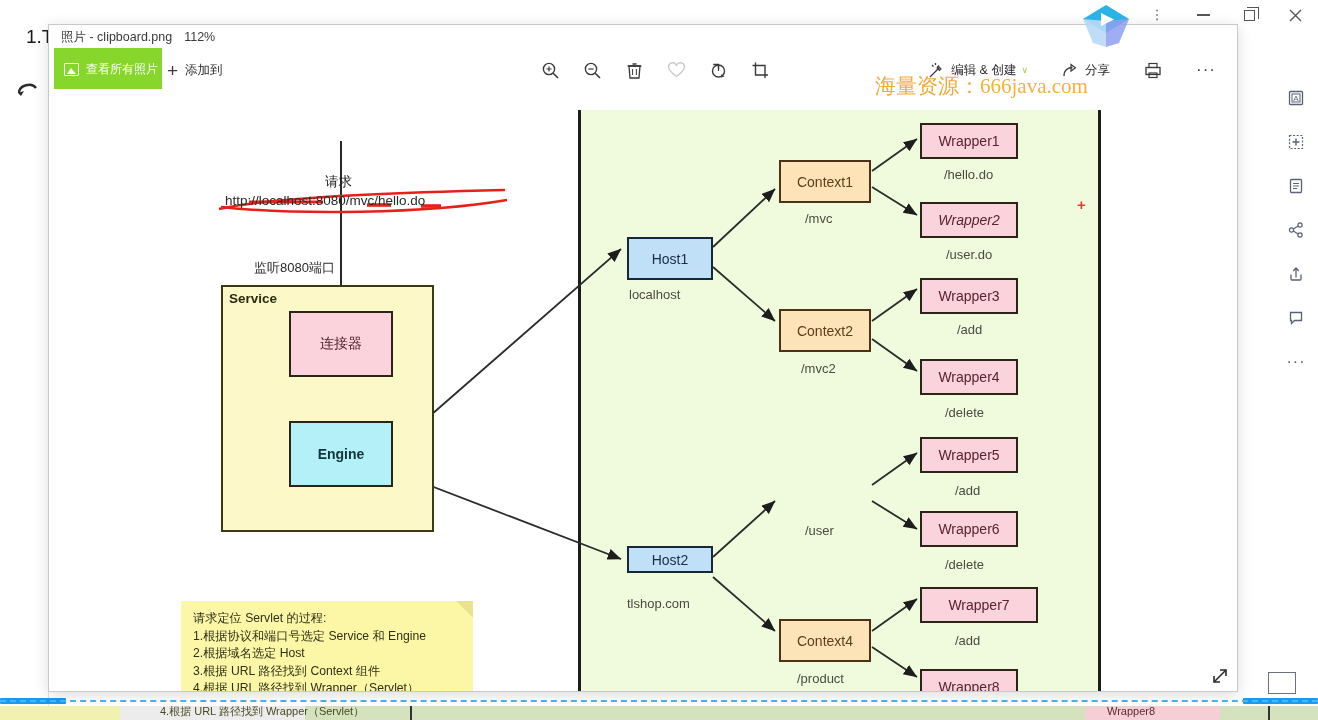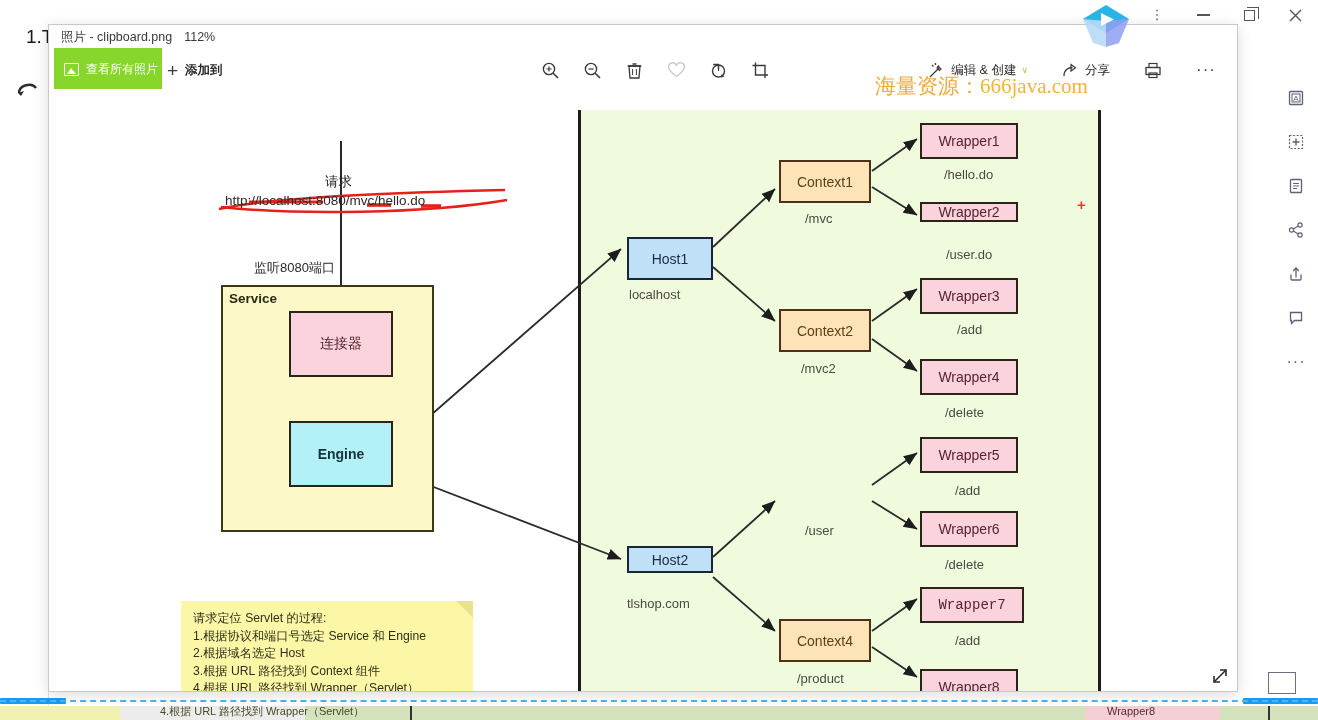--- a/index.html
+++ b/index.html
@@ -73,21 +73,21 @@
     content: ""; position: absolute; left: 1.5px; bottom: 1px;
     width: 0; height: 0; border-left: 4px solid transparent;
     border-right: 5px solid transparent; border-bottom: 6px solid #fff;
   }
 
   .btn-addto {
     position: absolute; left: 118px; top: 33px; height: 24px;
     display: flex; align-items: center; gap: 7px; cursor: pointer;
   }
   .btn-addto .plus { font-size: 19px; color: #3a3a3a; line-height: 1; font-weight: 300; }
-  .btn-addto .lbl { font-size: 12.5px; color: #2a2a2a; white-space: nowrap; font-weight: bold; }
+  .btn-addto .lbl { font-size: 12.5px; color: #2a2a2a; white-space: nowrap; }
 
   
   .tool-row { position: absolute; top: 32px; left: 480px; display: flex; gap: 0px; }
   .tool-btn { width: 42px; height: 26px; display: flex; align-items: center; justify-content: center; cursor: pointer; }
   .tool-btn svg { display: block; }
 
   
   .actions { position: absolute; top: 32px; right: 12px; display: flex; align-items: center; gap: 16px; }
   .act {
     height: 26px; display: flex; align-items: center; gap: 6px;
@@ -413,21 +413,21 @@
         <div class="node node-orange" style="left:730px; top:530px; width:92px; height:43px;">
           <span>Context4</span>
         </div>
         <div class="sublabel" style="left:748px; top:582px;">/product</div>
 
         <div class="node node-wrapper" style="left:871px; top:34px; width:98px; height:36px;">
           <span>Wrapper1</span>
         </div>
         <div class="sublabel" style="left:895px; top:78px;">/hello.do</div>
 
-        <div class="node node-wrapper" style="left:871px; top:113px; width:98px; height:20px;">
+        <div class="node node-wrapper" style="left:871px; top:113px; width:98px; height:36px;font-style:italic;">
           <span>Wrapper2</span>
         </div>
         <div class="sublabel" style="left:897px; top:158px;">/user.do</div>
 
         <div class="node node-wrapper" style="left:871px; top:189px; width:98px; height:36px;">
           <span>Wrapper3</span>
         </div>
         <div class="sublabel" style="left:908px; top:233px;">/add</div>
 
         <div class="node node-wrapper" style="left:871px; top:270px; width:98px; height:36px;">
@@ -438,21 +438,21 @@
         <div class="node node-wrapper" style="left:871px; top:348px; width:98px; height:36px;">
           <span>Wrapper5</span>
         </div>
         <div class="sublabel" style="left:906px; top:394px;">/add</div>
 
         <div class="node node-wrapper" style="left:871px; top:422px; width:98px; height:36px;">
           <span>Wrapper6</span>
         </div>
         <div class="sublabel" style="left:896px; top:468px;">/delete</div>
 
-        <div class="node node-wrapper" style="left:871px; top:498px; width:104px; height:36px;font-family:Liberation Mono, monospace;">
+        <div class="node node-wrapper" style="left:871px; top:498px; width:118px; height:36px;">
           <span>Wrapper7</span>
         </div>
         <div class="sublabel" style="left:906px; top:544px;">/add</div>
 
         <div class="node node-wrapper" style="left:871px; top:580px; width:98px; height:36px;">
           <span>Wrapper8</span>
         </div>
 
         <div class="note">
           <div class="note-fold"></div>

